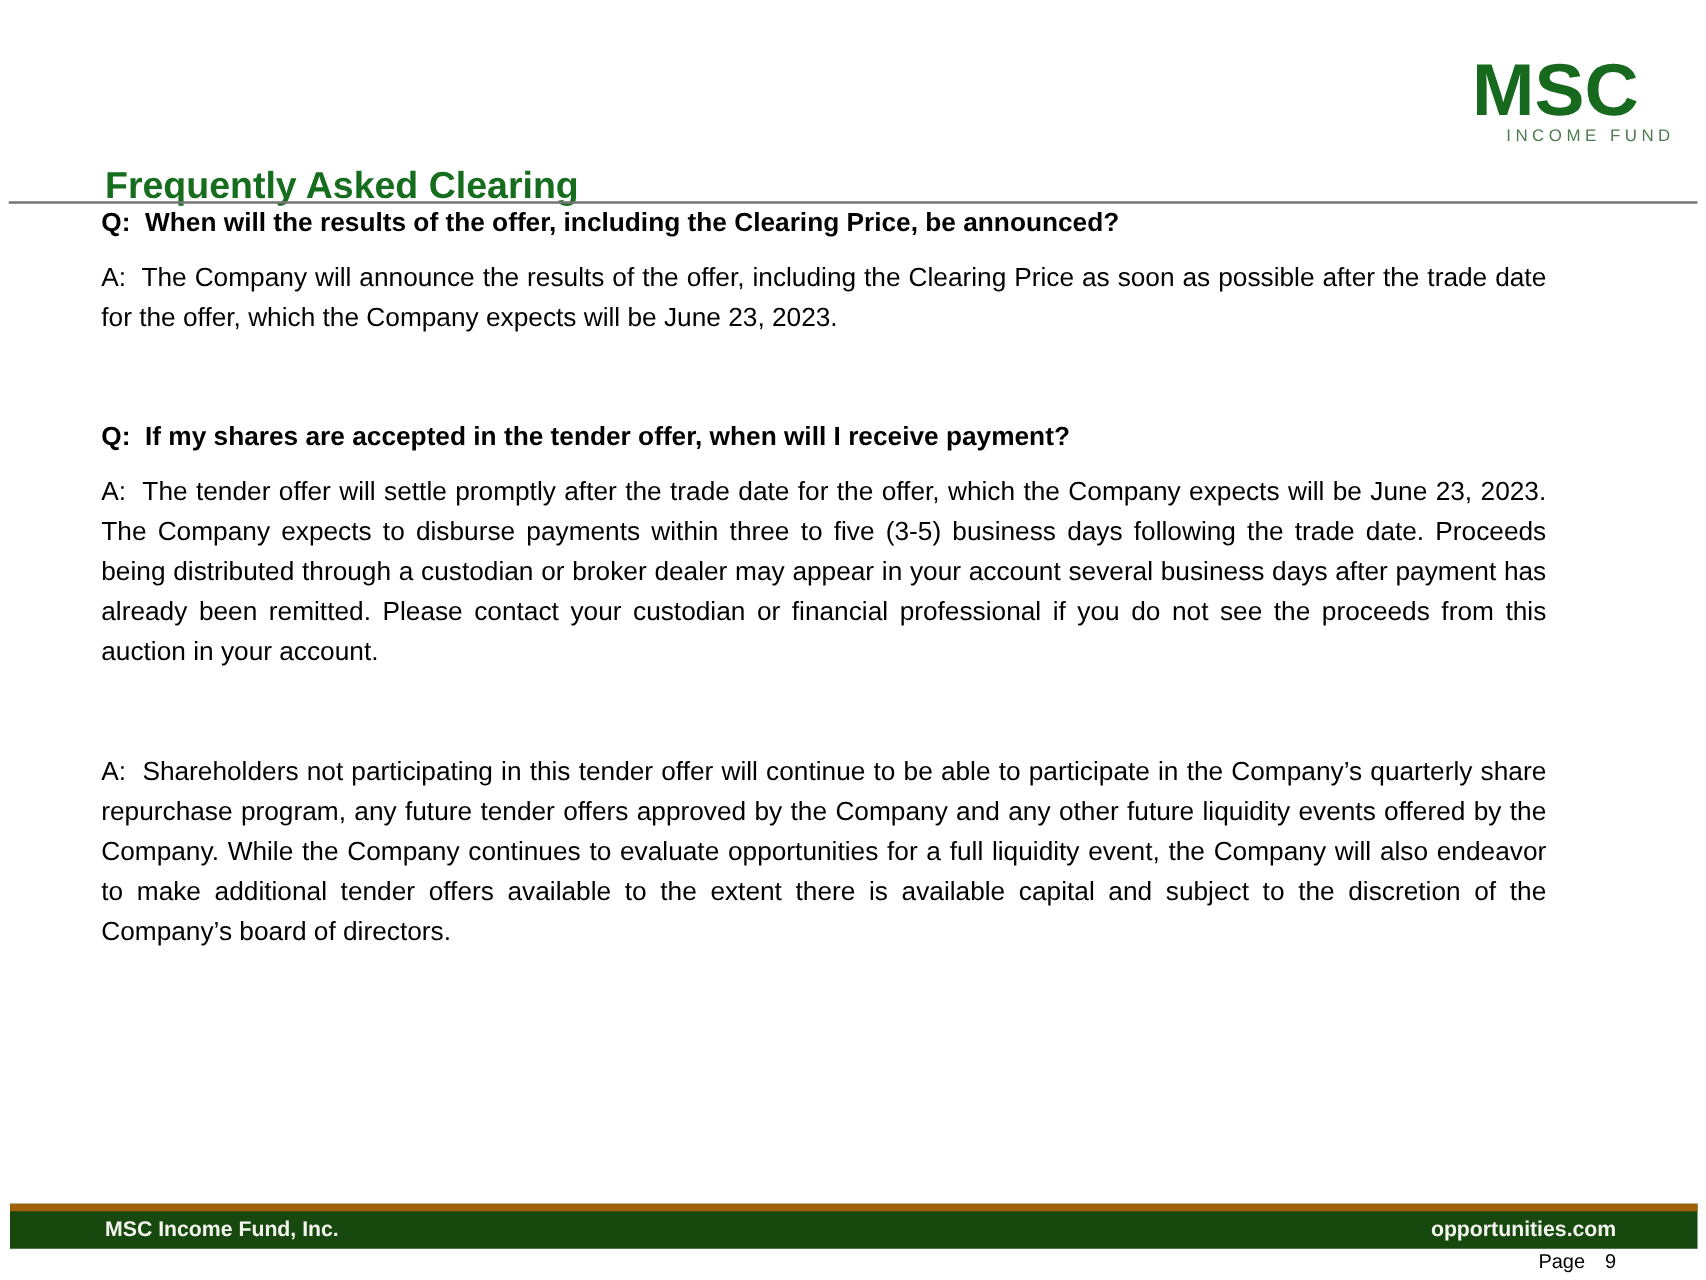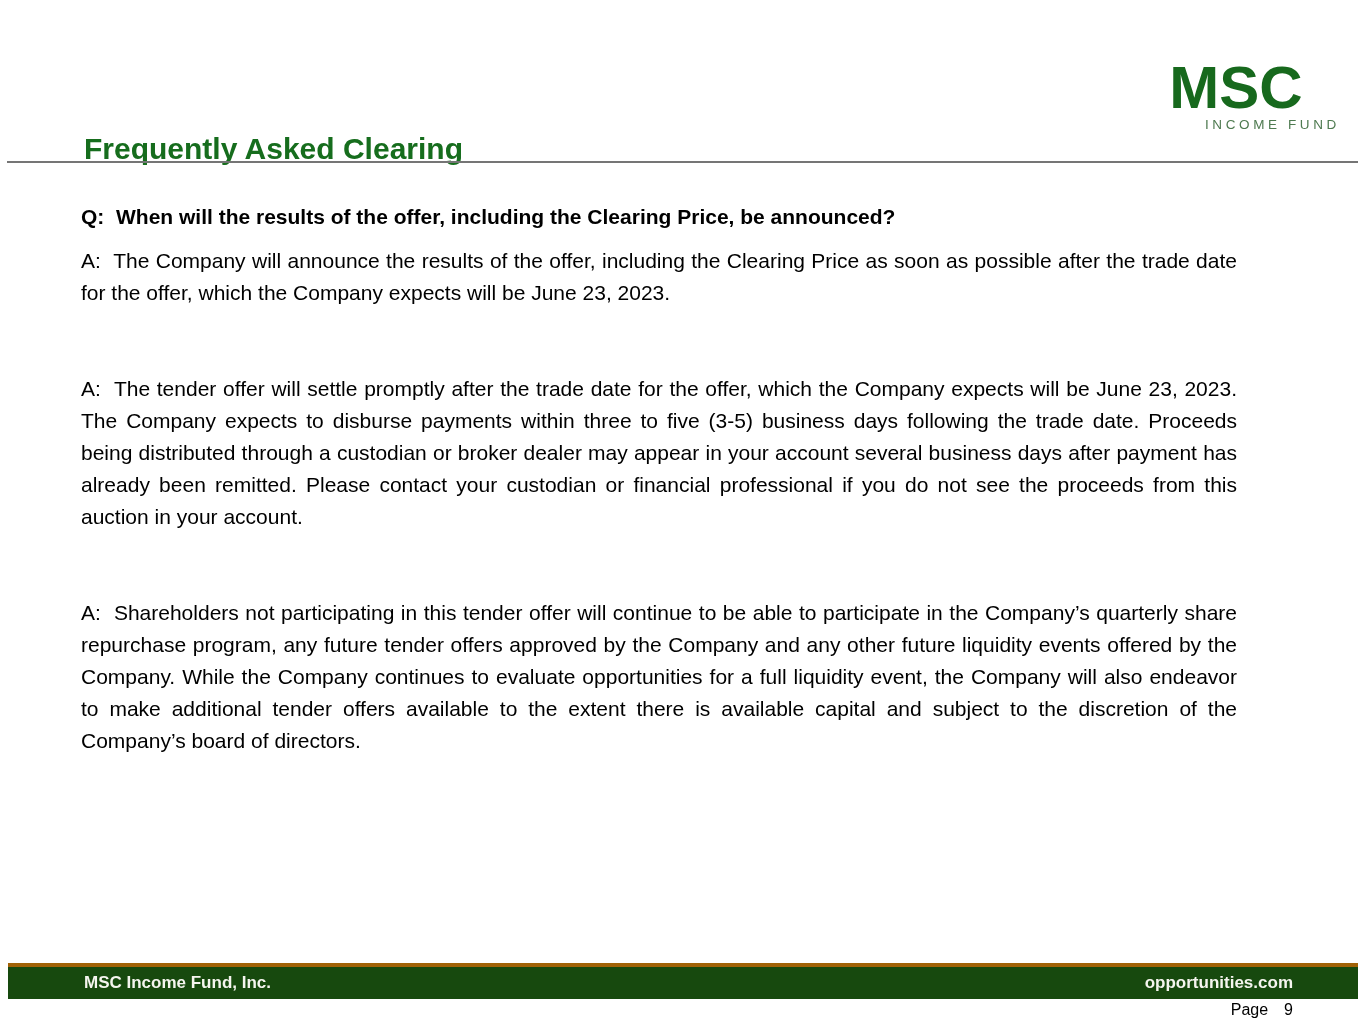--- a/index.html
+++ b/index.html
@@ -12,24 +12,24 @@
     position: relative;
     width: 1365px;
     height: 1024px;
     background: #ffffff;
     overflow: hidden;
   }
 
   
   .logo {
     position: absolute;
-    top: 60px;
+    top: 44px;
     left: 1161px;
     width: 150px;
-    text-align: center;
+    text-align: right;
   }
   .logo-main {
     font-size: 60px;
     font-weight: 700;
     line-height: 56px;
     letter-spacing: 0px;
     color: #17691d;
     transform: scaleY(0.98);
   }
   .logo-sub {
@@ -61,21 +61,20 @@
     height: 2px;
     background: #757575;
   }
 
   
   .content {
     position: absolute;
     top: 164px;
     left: 81px;
     width: 1156px;
-    padding-top: 38px;
     color: #000000;
   }
   .question {
     font-size: 21px;
     font-weight: 700;
     line-height: 30px;
     margin: 0 0 13px 0;
     white-space: pre-wrap;
   }
   .answer {
@@ -88,21 +87,21 @@
   .qa-block:last-child .answer { margin-bottom: 0; }
 
   
   .footer-bar {
     position: absolute;
     top: 963px;
     left: 8px;
     width: 1350px;
     height: 36px;
     background: #17490e;
-    border-top: 4px solid #a16207;
+    border-top: 6px solid #a16207;
     box-sizing: border-box;
     display: flex;
     align-items: center;
     justify-content: space-between;
     padding: 0 65px 0 76px;
   }
   .footer-text {
     color: #f5f5ef;
     font-size: 17px;
     font-weight: 700;
@@ -134,20 +133,21 @@
   <div class="title-rule"></div>
 
   <div class="content">
 
     <div class="qa-block">
       <p class="question">Q:&nbsp; When will the results of the offer, including the Clearing Price, be announced?</p>
       <p class="answer">A:&nbsp; The Company will announce the results of the offer, including the Clearing Price as soon as possible after the trade date for the offer, which the Company expects will be June 23, 2023.</p>
     </div>
 
     <div class="qa-block">
+      <p class="question">Q:&nbsp; If my shares are accepted in the tender offer, when will I receive payment?</p>
       <p class="answer">A:&nbsp; The tender offer will settle promptly after the trade date for the offer, which the Company expects will be June 23, 2023. The Company expects to disburse payments within three to five (3-5) business days following the trade date. Proceeds being distributed through a custodian or broker dealer may appear in your account several business days after payment has already been remitted. Please contact your custodian or financial professional if you do not see the proceeds from this auction in your account.</p>
     </div>
 
     <div class="qa-block">
       <p class="answer">A:&nbsp; Shareholders not participating in this tender offer will continue to be able to participate in the Company’s quarterly share repurchase program, any future tender offers approved by the Company and any other future liquidity events offered by the Company. While the Company continues to evaluate opportunities for a full liquidity event, the Company will also endeavor to make additional tender offers available to the extent there is available capital and subject to the discretion of the Company’s board of directors.</p>
     </div>
 
   </div>
 
   <div class="footer-bar">

